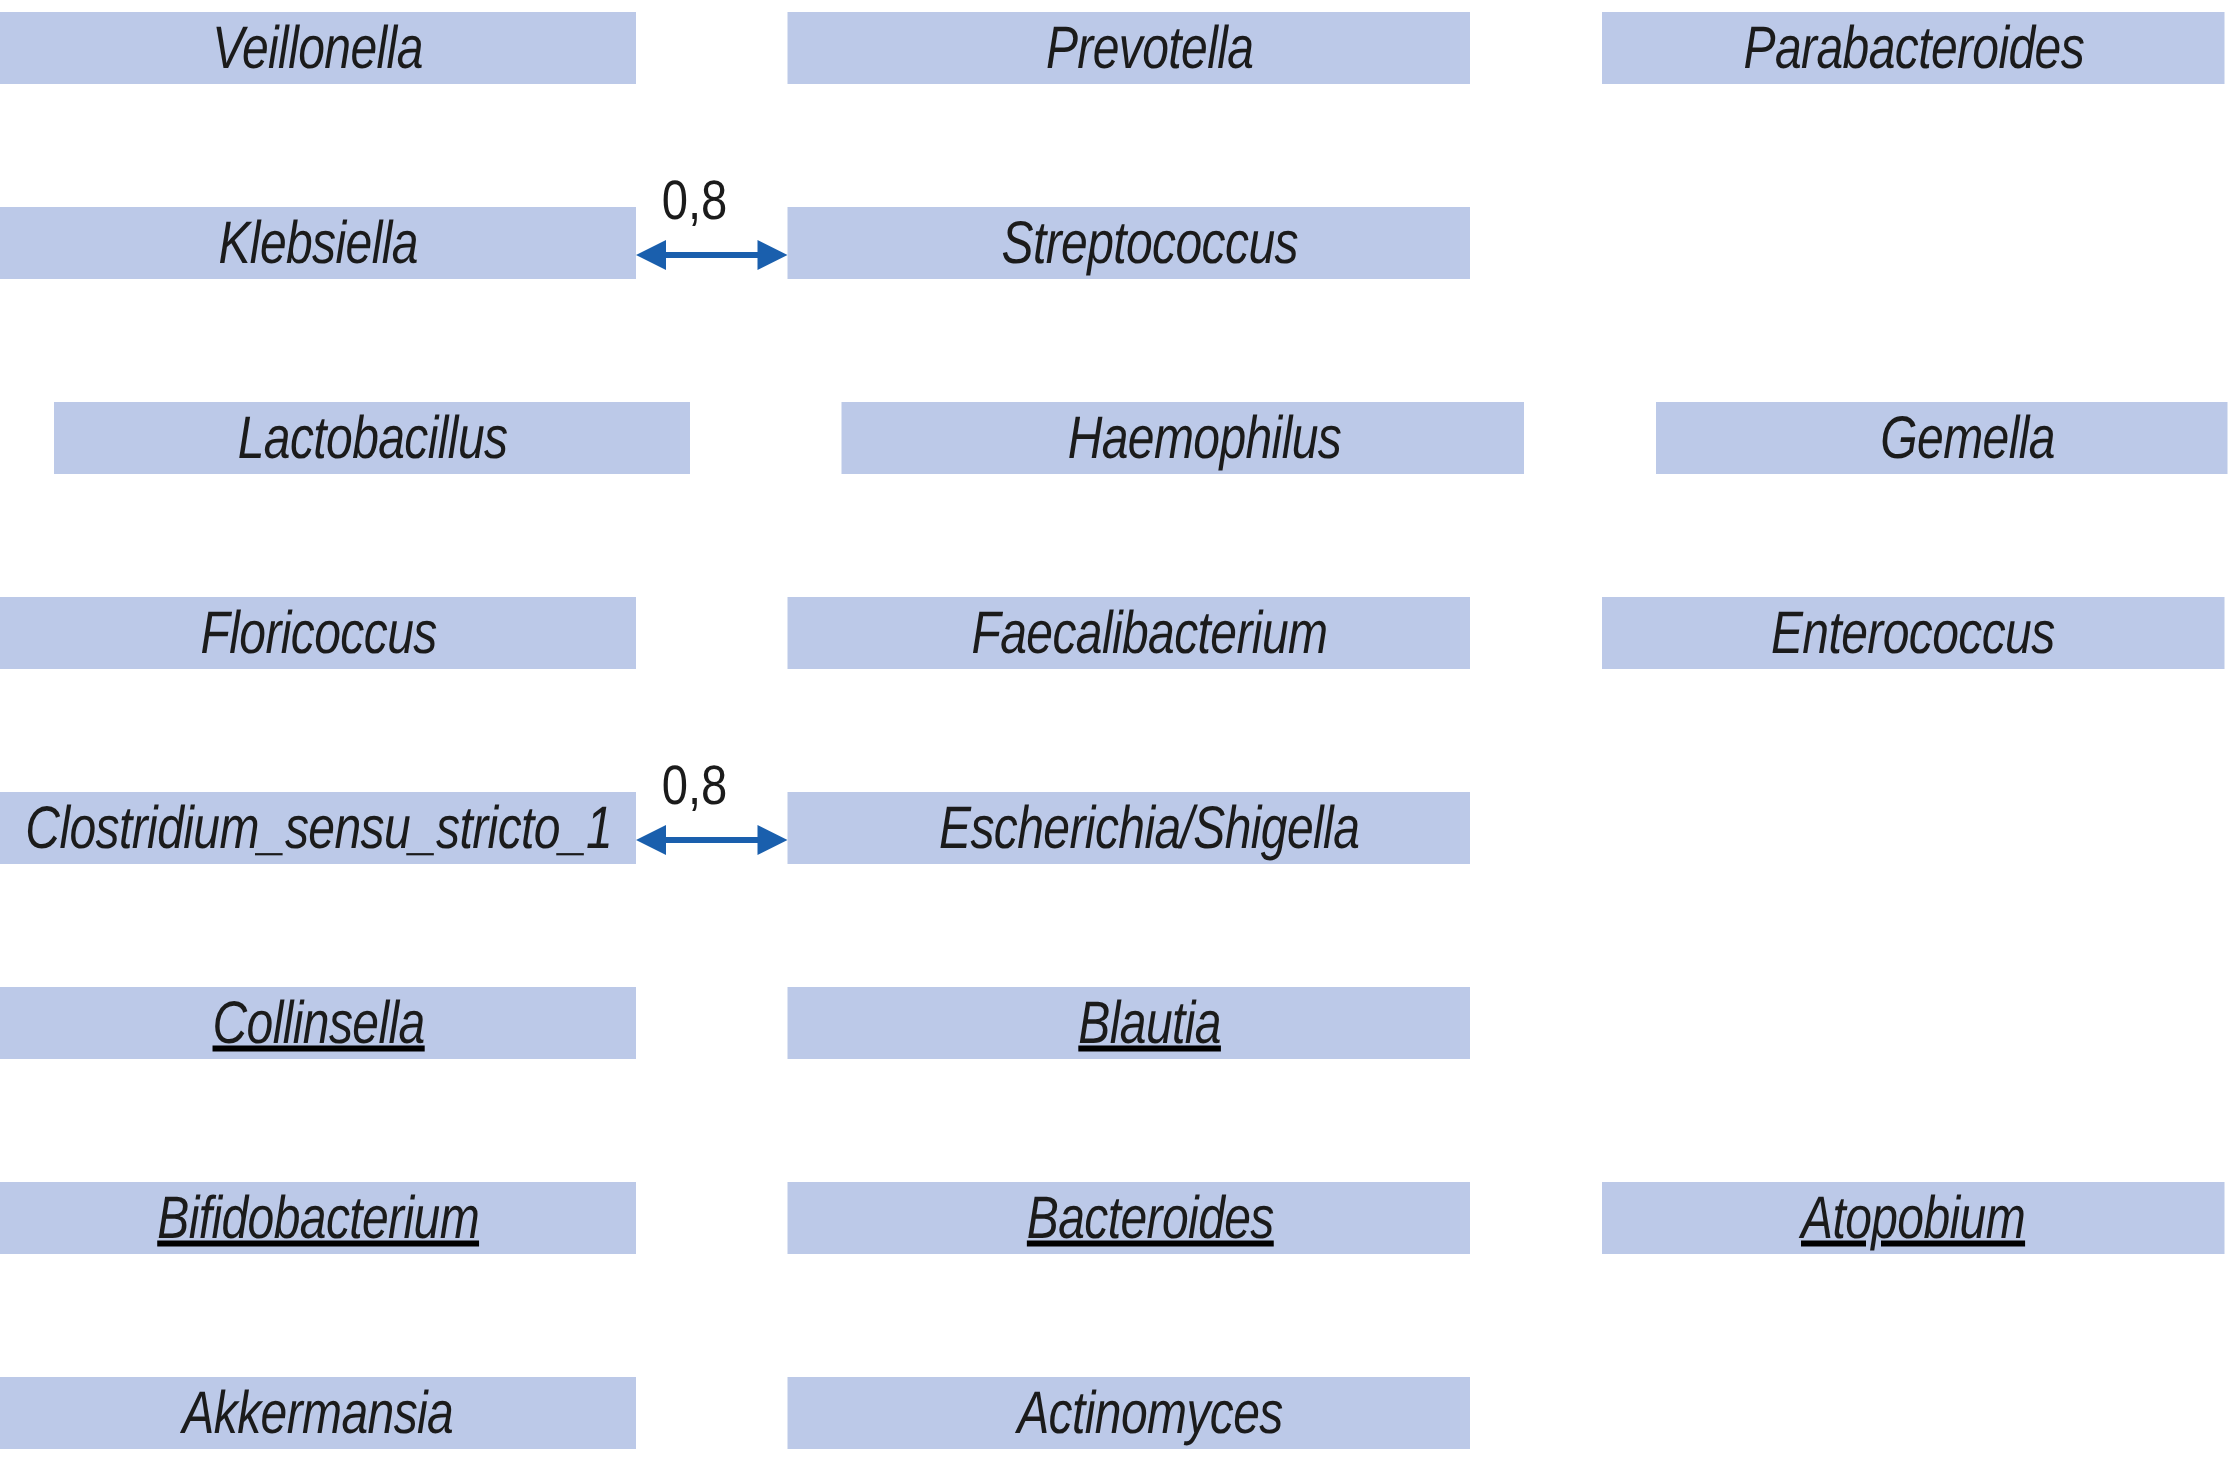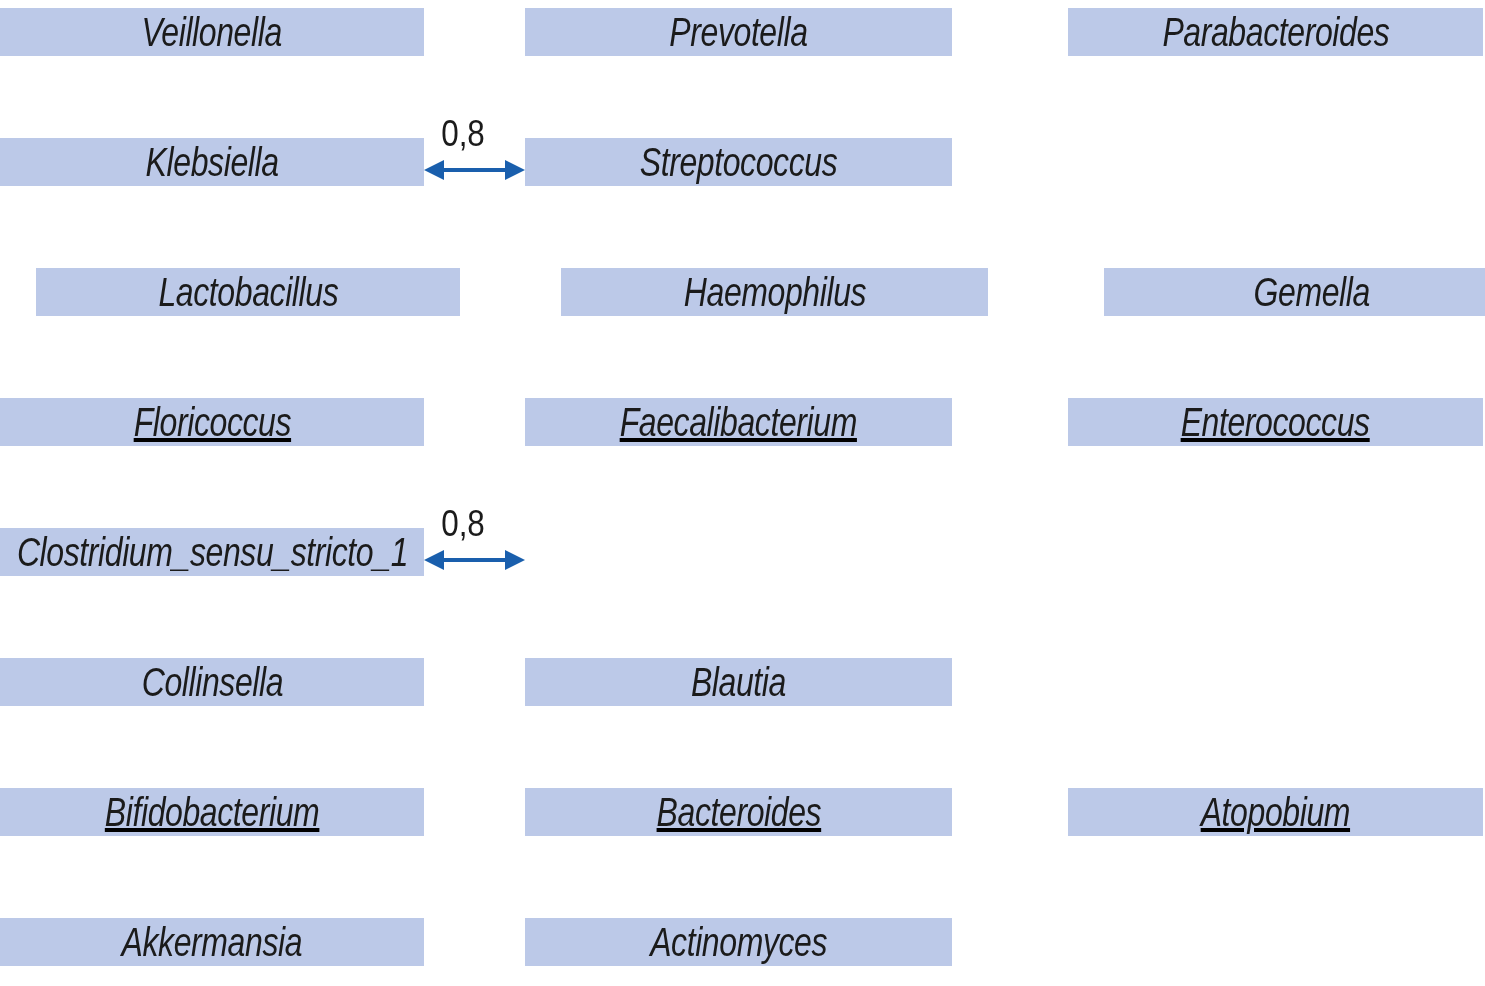--- a/index.html
+++ b/index.html
@@ -29,25 +29,25 @@
     font-style:italic;
     font-size:40px;
     color:var(--text);
     white-space:nowrap;
     transform:scaleX(0.80);
     transform-origin:center center;
     letter-spacing:-0.5px;
   }
   
   .c0{left:0;width:424px;}
-  .c1{left:525px;width:427px;}
+  .c1{left:525px;width:427px;padding-left:28px;}
   .c2{left:1068px;width:415px;}
   
-  .r0{top:8px;}  .r1{top:138px;} .r2{top:268px;margin-left:36px;} .r3{top:398px;text-decoration:underline;}
-  .r4{top:528px;} .r5{top:658px;} .r6{top:788px;text-decoration:underline;} .r7{top:918px;}
+  .r0{top:8px;}  .r1{top:138px;} .r2{top:268px;margin-left:36px;} .r3{top:398px;}
+  .r4{top:528px;} .r5{top:658px;text-decoration:underline;} .r6{top:788px;text-decoration:underline;} .r7{top:918px;}
 
   .edge{
     position:absolute;
     left:424px;
     width:78px;
     height:70px;
   }
   .edge-1{top:116px;}
   .edge-2{top:506px;}
   .edge-label{
@@ -113,20 +113,23 @@
   <div class="box c1 r3">
     <span class="t">Faecalibacterium</span>
   </div>
   <div class="box c2 r3">
     <span class="t">Enterococcus</span>
   </div>
 
   <div class="box c0 r4">
     <span class="t">Clostridium_sensu_stricto_1</span>
   </div>
+  <div class="box c1 r4">
+    <span class="t">Escherichia/Shigella</span>
+  </div>
 
   <div class="edge edge-2">
     <div class="edge-label">0,8</div>
     <svg width="101" height="24" viewBox="0 0 101 24" aria-hidden="true">
       <line x1="15" y1="12" x2="86" y2="12" stroke="var(--arrow)" stroke-width="4"></line>
       <polygon points="0,12 20,2 20,22" fill="var(--arrow)"></polygon>
       <polygon points="101,12 81,2 81,22" fill="var(--arrow)"></polygon>
     </svg>
   </div>
 

